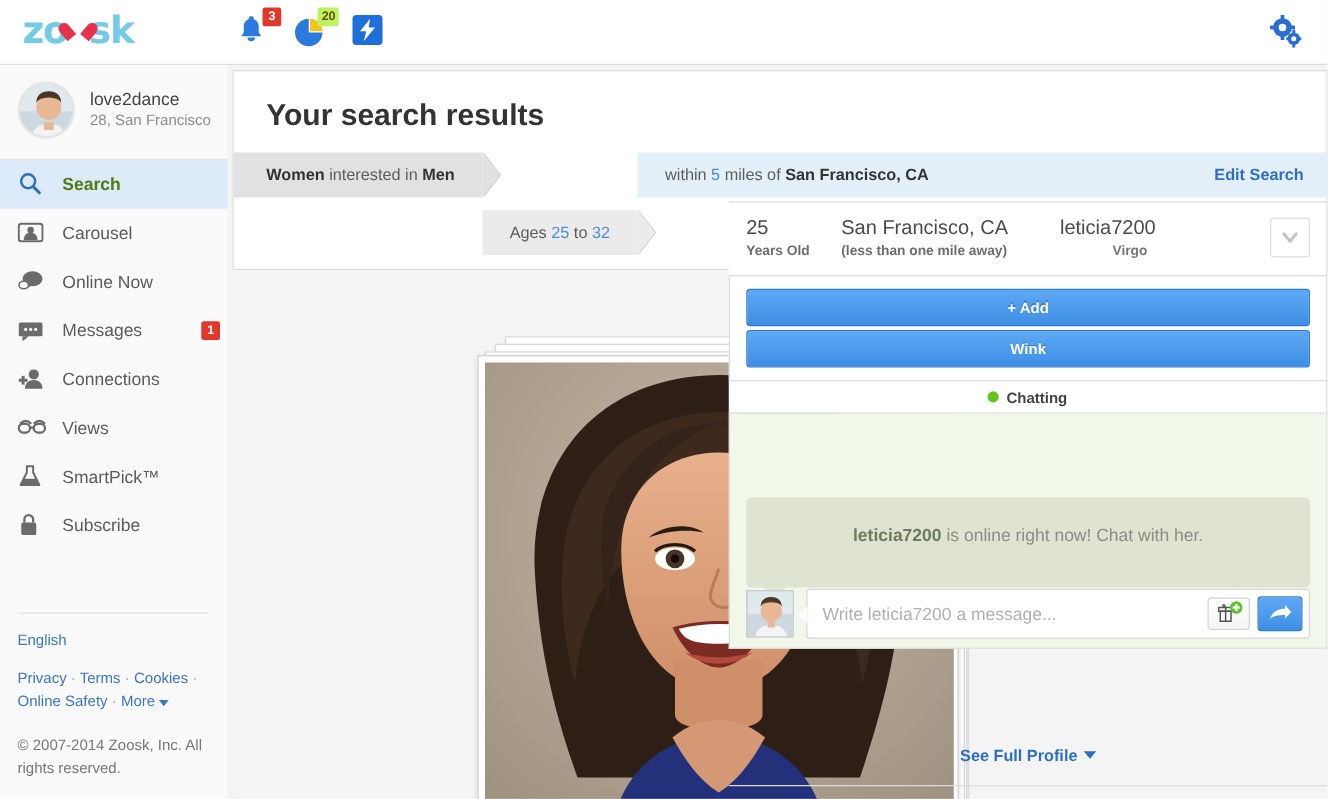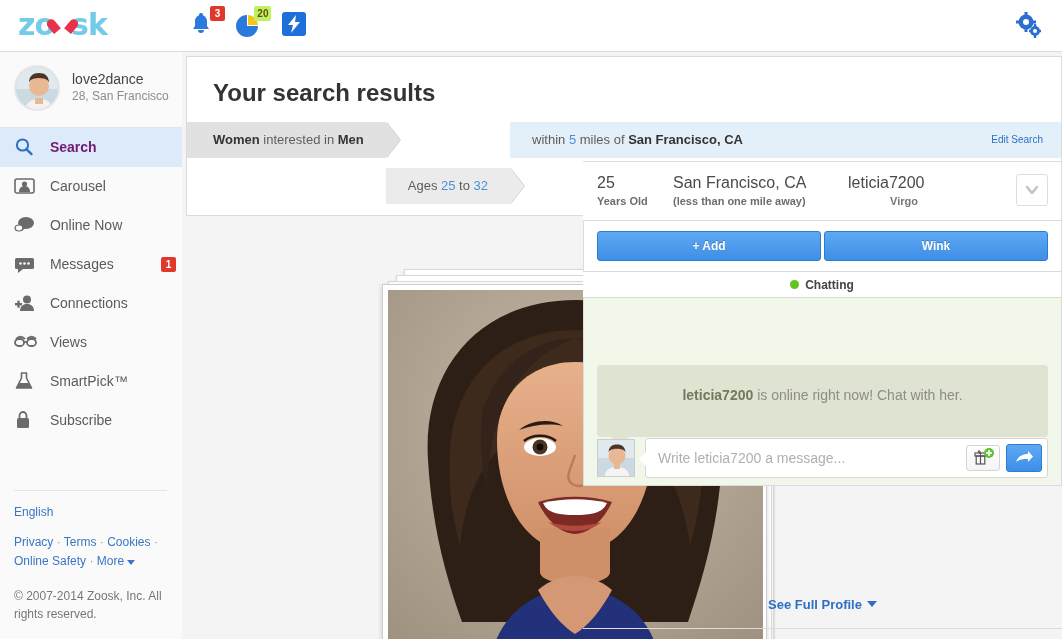--- a/index.html
+++ b/index.html
@@ -69,21 +69,21 @@
     border-radius:50%; border:2px solid #e6e6e6; overflow:hidden; background:#cfd8dc;
   }
   .me-name { margin-left:58px; font-size:14px; color:#444; line-height:17px; padding-top:5px; }
   .me-sub  { margin-left:58px; font-size:12px; color:#8c8c8c; line-height:16px; }
 
   .nav { padding:0; margin:0; list-style:none; }
   .nav li {
     position:relative; height:39px; line-height:39px;
     padding-left:14px; font-size:14px; color:#5b5b5b; cursor:pointer;
   }
-  .nav li.active { background:#dceafa; color:#701a75; font-weight:bold; }
+  .nav li.active { background:#dceafa; color:#4d7c0f; font-weight:bold; }
   .nav .ic { display:inline-block; width:24px; height:20px; vertical-align:-5px; margin-right:8px; }
   .nav .nbadge {
     position:absolute; right:14px; top:12px; background:#e0382a; color:#fff;
     font-size:10px; font-weight:bold; border-radius:2px;
     min-width:15px; height:15px; line-height:15px; text-align:center; padding:0 3px;
   }
 
   .foot { position:absolute; left:0; bottom:0; width:181px; padding:0 14px 16px 14px; }
   .foot-sep { height:1px; background:#e4e4e4; margin:0 0 14px 0; }
   .lang { color:#3a76c4; font-size:12px; margin-bottom:14px; cursor:pointer; }
@@ -116,21 +116,21 @@
   .crumb.c1:after { border-left:14px solid #e1e1e1; }
   .crumb.c2:after { border-left:14px solid #ebebeb; }
   .crumb:before {
     content:""; position:absolute; right:-15px; top:0; width:0; height:0; z-index:1;
     border-top:18px solid transparent; border-bottom:18px solid transparent;
   }
   .crumb.c1:before { border-left:14px solid #d2d2d2; }
   .crumb.c2:before { border-left:14px solid #d2d2d2; }
   .edit-search {
     position:absolute; right:18px; top:0; line-height:36px;
-    font-size:10px; font-weight:normal; color:#2d6fc4; cursor:pointer;
+    font-size:13px; font-weight:bold; color:#2d6fc4; cursor:pointer;
   }
 
   .pager { position:absolute; right:18px; top:112px; display:flex; }
   .pgbtn {
     height:33px; line-height:31px; background:linear-gradient(#fdfdfd,#efefef);
     border:1px solid #cdcdcd; font-size:13px; font-weight:bold; color:#444;
     padding:0 14px; cursor:pointer; display:flex; align-items:center; gap:7px;
   }
   .pgbtn.prev { border-radius:3px 0 0 3px; border-right:none; }
   .pgbtn.next { border-radius:0 3px 3px 0; }
@@ -162,21 +162,21 @@
   .dh-col { position:absolute; top:11px; }
   .dh-big { font-size:16px; color:#4a4a4a; line-height:20px; }
   .dh-small { font-size:11px; font-weight:bold; color:#6d6d6d; line-height:16px; }
   .dh-small.norm { font-weight:bold; color:#777;margin-left:42px; }
   .caret-btn {
     position:absolute; right:13px; top:12px; width:32px; height:32px;
     border:1px solid #dedede; border-radius:3px; background:#fff; cursor:pointer;
   }
 
   .actions { display:flex; gap:3px; padding:10px 13px; background:#fff;
-             border-left:1px solid #dcdcdc; border-right:1px solid #dcdcdc; }
+             border-left:1px solid #dcdcdc; border-right:1px solid #dcdcdc;flex-direction:column; }
   .abtn {
     flex:1; height:30px; line-height:28px; border-radius:3px; text-align:center;
     font-size:12px; font-weight:bold; cursor:pointer;
   }
   .abtn.blue { background:linear-gradient(#5ea9f4,#3e8ee6); border:1px solid #2f7bcc; color:#fff;
                text-shadow:0 -1px 0 rgba(0,0,0,.25); }
   .abtn.white { background:linear-gradient(#fdfdfd,#f2f2f2); border:1px solid #d0d0d0; color:#444; }
   .gift-ic { display:inline-block; width:14px; height:13px; vertical-align:-2px; margin-right:6px; }
 
   .chatbar {

